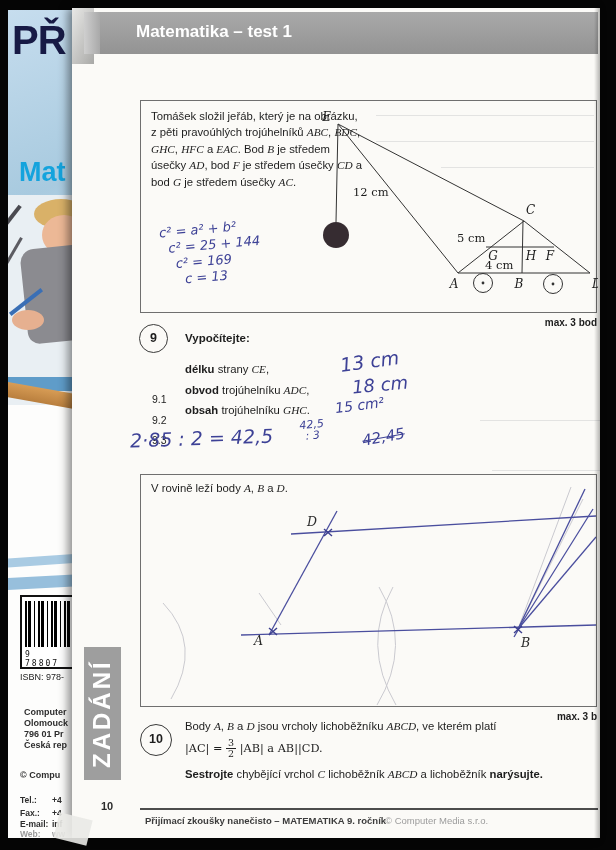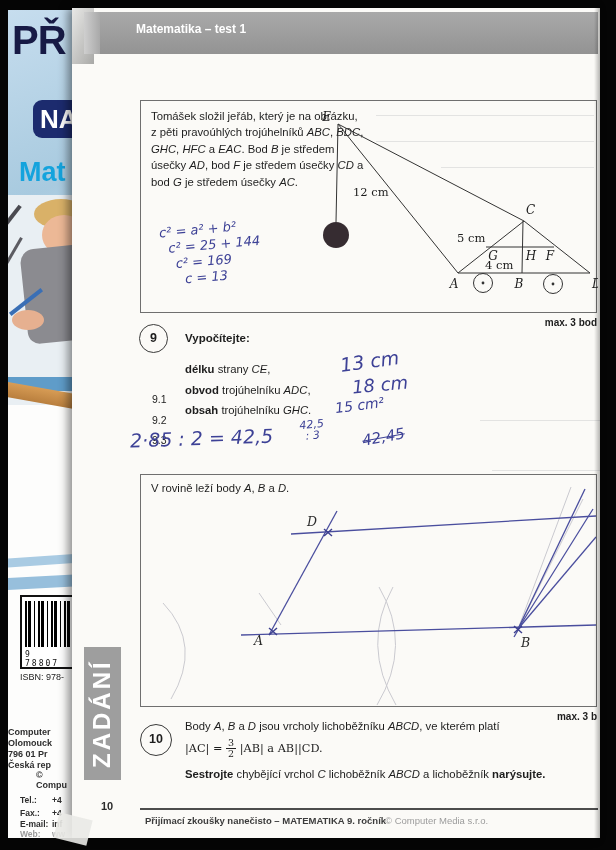--- a/index.html
+++ b/index.html
@@ -1,18 +1,18 @@
 <!DOCTYPE html>
 <html><head>
 <meta charset="utf-8">
 <style>
   html,body{margin:0;padding:0;}
   body{width:616px;height:850px;position:relative;background:#050505;overflow:hidden;
        font-family:"Liberation Sans",sans-serif;color:#222;}
-  .m{font-family:Liberation Sans, sans-serif;font-style:italic;margin-top:8px;}
+  .m{font-family:Liberation Serif, serif;font-style:italic;margin-top:8px;}
   .b{font-weight:bold;}
   .hw{font-family:"DejaVu Sans",sans-serif;font-style:italic;color:#3d4196;}
 
   
   .cover{position:absolute;left:8px;top:10px;width:66px;height:828px;background:#fdfdfc;overflow:hidden;}
   .cover-sky{position:absolute;left:0;top:0;width:100%;height:250px;
              background:linear-gradient(160deg,#c6ddee 0%,#a8cadf 70%,#bcd7e8 100%);}
   .cover-title{position:absolute;left:4px;top:8px;font-size:40px;font-weight:800;color:#171a45;letter-spacing:-1px;}
   .cover-badge{position:absolute;left:25px;top:90px;width:60px;height:38px;background:#1c2b6e;border-radius:9px;
                color:#fff;font-weight:800;font-size:26px;line-height:38px;padding-left:7px;}
@@ -28,38 +28,38 @@
   .desk{position:absolute;left:0;top:182px;width:66px;height:14px;background:#5f9cc9;}
   .pencil{position:absolute;left:-6px;top:378px;width:78px;height:15px;transform:rotate(10deg);
           background:linear-gradient(#d79c55,#b97f3e);border-radius:2px;}
   .stripe1{position:absolute;left:-4px;top:546px;width:80px;height:9px;background:#a9cbe3;transform:skewY(-4deg);}
   .stripe2{position:absolute;left:-4px;top:566px;width:80px;height:12px;background:#97bfdc;transform:skewY(-3deg);}
   .barcode-box{position:absolute;left:12px;top:585px;width:56px;height:74px;border:2px solid #111;background:#fff;
                padding:4px 3px 2px 3px;box-sizing:border-box;}
   .bars{height:46px;background:repeating-linear-gradient(90deg,#000 0 2px,#fff 2px 3px,#000 3px 6px,#fff 6px 9px,#000 9px 10px,#fff 10px 13px);}
   .barcode-digits{font-family:"DejaVu Sans Mono",monospace;font-size:8px;letter-spacing:2px;margin-top:3px;color:#111;}
   .isbn{position:absolute;left:12px;top:662px;font-size:9px;font-weight:normal;color:#222;text-align:right;}
-  .pub{position:absolute;left:0;font-size:9px;font-weight:bold;color:#2e2e2e;white-space:nowrap;margin-top:20px;}
-  .copy{position:absolute;left:28px;top:760px;font-size:9px;font-weight:bold;color:#2e2e2e;}
+  .pub{position:absolute;left:16px;font-size:9px;font-weight:bold;color:#2e2e2e;white-space:nowrap;}
+  .copy{position:absolute;left:12px;top:760px;font-size:9px;font-weight:bold;color:#2e2e2e;}
   .contact{position:absolute;left:12px;font-size:8.5px;font-weight:bold;color:#2e2e2e;white-space:nowrap;}
   .contact .v{position:absolute;left:32px;}
   .contact.web{color:#9a9a9a;}
 
   
   .page{position:absolute;left:72px;top:8px;width:528px;height:830px;background:#fbfaf7;
         box-shadow:-4px 0 9px rgba(0,0,0,.45);}
   .page::after{content:"";position:absolute;right:0;top:0;width:6px;height:100%;
         background:linear-gradient(to right,rgba(0,0,0,0),rgba(0,0,0,.28));}
   .corner-curl{position:absolute;left:0;top:0;width:22px;height:56px;
         background:linear-gradient(115deg,#e8e8e6,#bdbdbb 70%,#a8a8a6);}
   .header-bar{position:absolute;left:12px;top:4px;width:514px;height:42px;
         background:linear-gradient(#a9a9a9,#939393);}
   .header-curl{position:absolute;left:0;top:0;width:16px;height:100%;
         background:linear-gradient(90deg,#cfcfcf,#a9a9a9);}
-  .header-title{position:absolute;left:52px;top:10px;font-size:12px;font-weight:bold;color:#fff;}
+  .header-title{position:absolute;left:52px;top:10px;font-size:17px;font-weight:bold;color:#fff;}
   .sec-head{position:absolute;left:67px;font-size:11px;font-weight:bold;color:#1d1d1d;letter-spacing:.2px;}
   .qbox{position:absolute;left:68px;width:457px;border:1px solid #6f6f6f;background:transparent;box-sizing:border-box;}
   .para{position:absolute;left:10px;top:7px;width:214px;font-size:11.3px;line-height:1.45;color:#1e1e1e;}
   .hand-notes{position:absolute;left:20px;top:120px;transform:rotate(-5deg);font-size:13px;line-height:16px;}
   .hand-notes div:nth-child(2){margin-left:8px;}
   .hand-notes div:nth-child(3){margin-left:14px;}
   .hand-notes div:nth-child(4){margin-left:22px;}
   .maxnote{position:absolute;width:148px;text-align:right;font-size:10px;font-weight:bold;color:#1d1d1d;}
   .qcircle{position:absolute;border:1.4px solid #3a3a3a;border-radius:50%;text-align:center;
            font-weight:bold;color:#1d1d1d;background:transparent;box-sizing:border-box;}
@@ -86,21 +86,20 @@
   .bottom-wedge{position:absolute;left:56px;top:816px;width:34px;height:26px;background:#e9e9e6;
                 transform:rotate(14deg);opacity:.9;}
   svg text{font-family:"DejaVu Serif",serif;}
 </style>
 </head>
 <body>
 
 <div class="cover">
   <div class="cover-sky"></div>
   <div class="cover-title">PŘ</div>
-  <div class="cover-badge">NA</div>
   <div class="cover-sub">Mat</div>
   <div class="photo">
     <div class="hair"></div>
     <div class="face"></div>
     <div class="compass1"></div>
     <div class="compass2"></div>
     <div class="jacket"></div>
     <div class="hand"></div>
     <div class="pen"></div>
     <div class="desk"></div>

